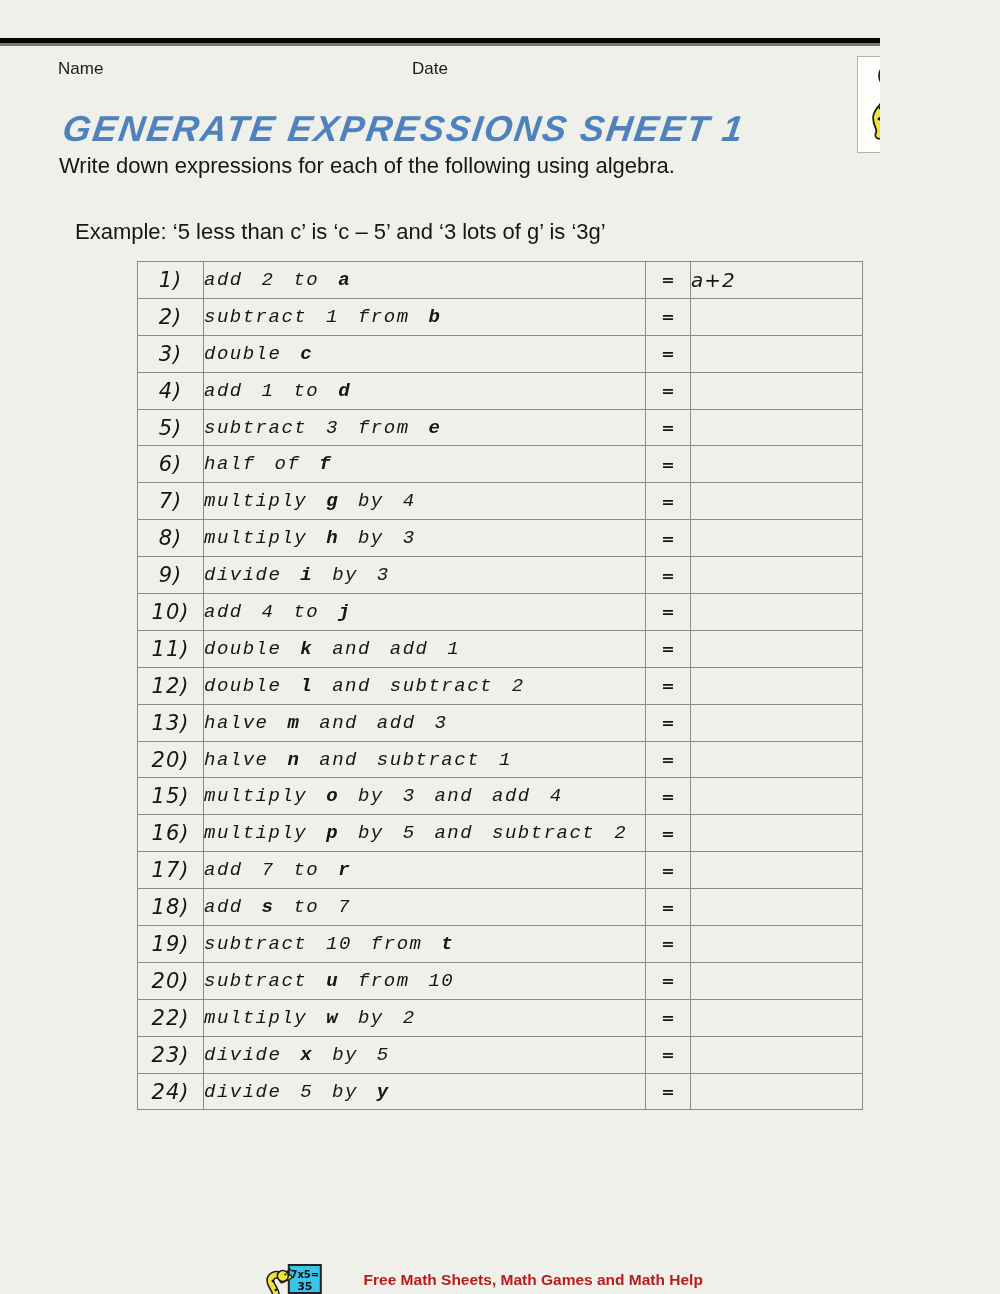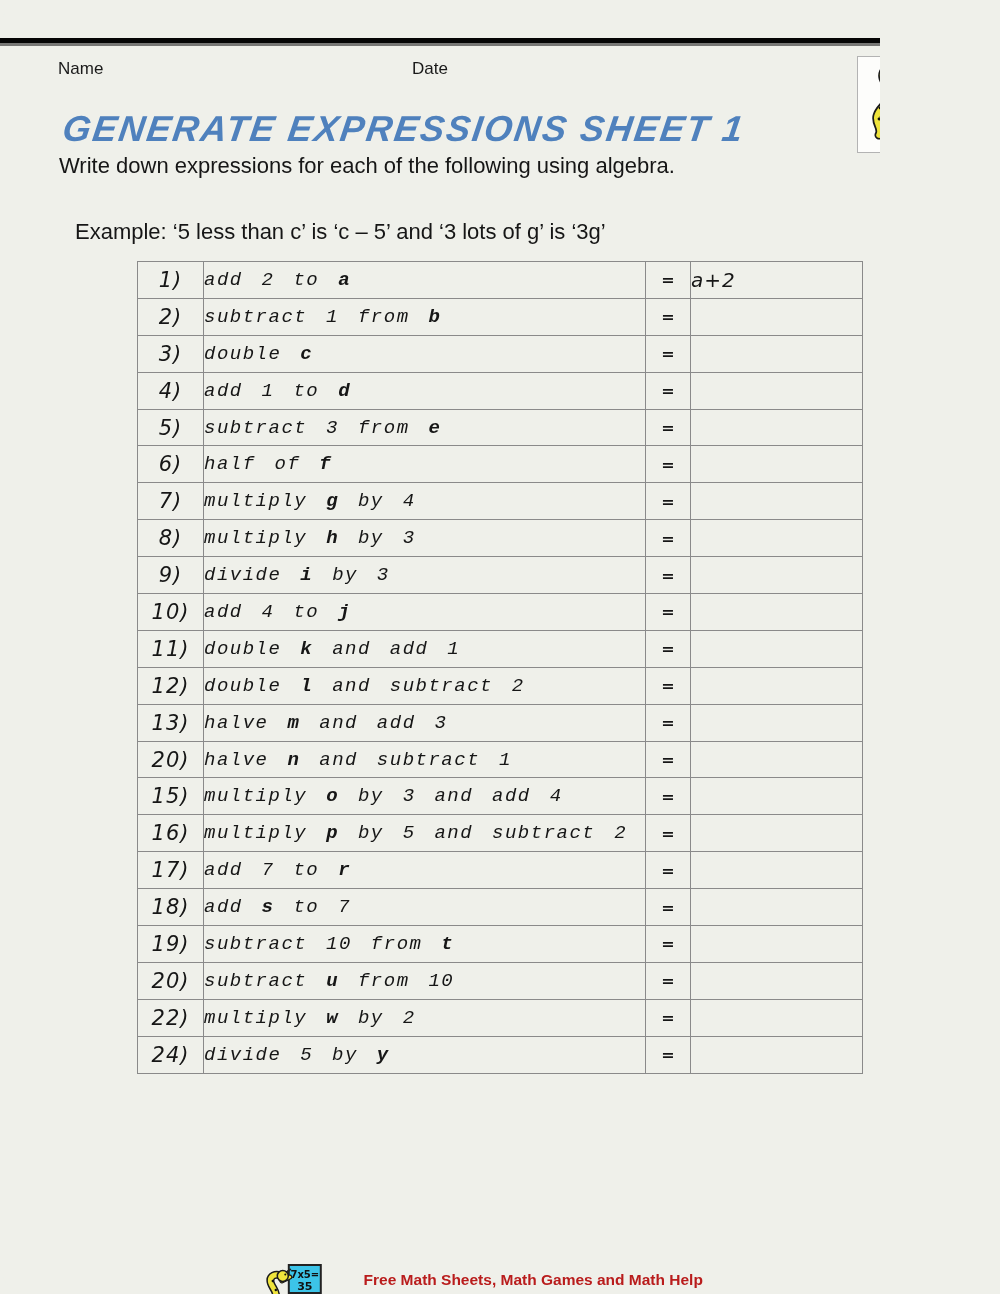--- a/index.html
+++ b/index.html
@@ -242,20 +242,26 @@
     </tr>
 
 
     <tr>
       <td class="c-num hand"><span>22)</span></td>
       <td class="c-expr hand"><span>multiply </span><span class="var">w</span><span> by 2</span></td>
       <td class="c-eq hand"><span>=</span></td>
       <td class="c-ans hand"><span></span></td>
     </tr>
 
+    <tr>
+      <td class="c-num hand"><span>23)</span></td>
+      <td class="c-expr hand"><span>divide </span><span class="var">x</span><span> by 5</span></td>
+      <td class="c-eq hand"><span>=</span></td>
+      <td class="c-ans hand"><span></span></td>
+    </tr>
 
     <tr>
       <td class="c-num hand"><span>24)</span></td>
       <td class="c-expr hand"><span>divide 5 by </span><span class="var">y</span><span></span></td>
       <td class="c-eq hand"><span>=</span></td>
       <td class="c-ans hand"><span></span></td>
     </tr>
   </tbody>
   </table>
 

